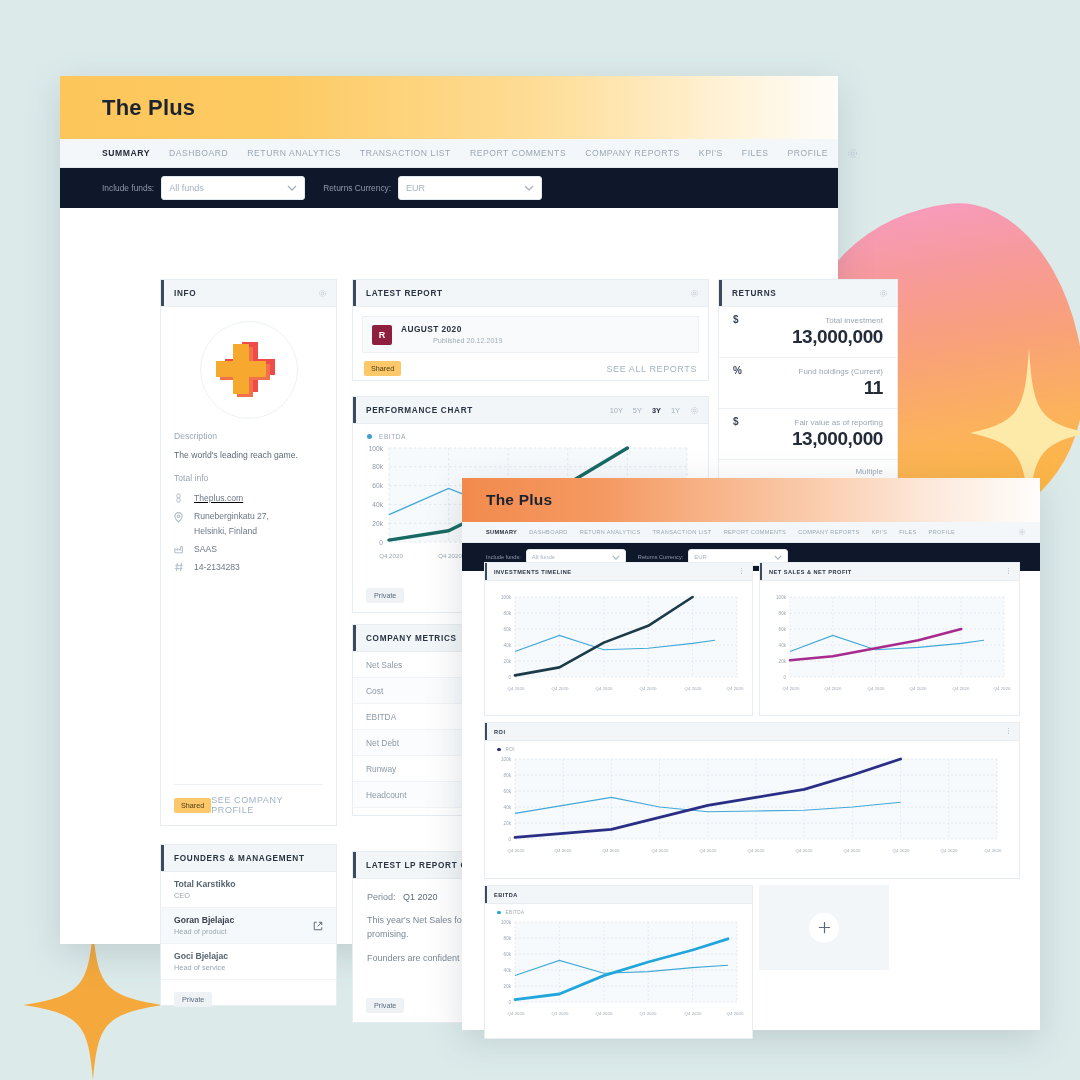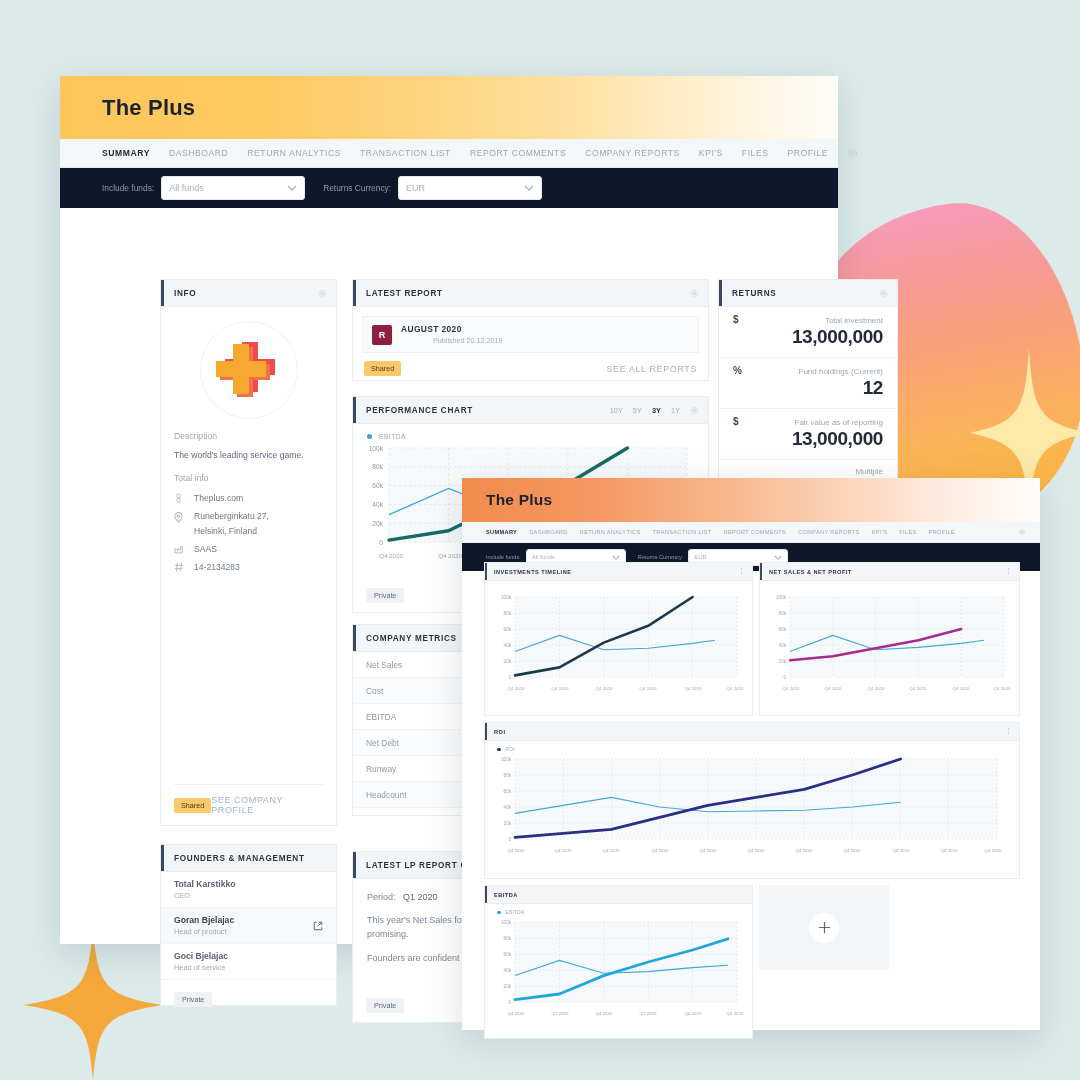--- a/index.html
+++ b/index.html
@@ -139,24 +139,24 @@
     <div style="margin:14px auto 0;width:96px;height:96px;border-radius:50%;border:1px solid #eef2f5;display:flex;align-items:center;justify-content:center;overflow:hidden;">
       <svg width="68" height="68" viewBox="0 0 68 68">
         <path d="M40 4 L62 26 L40 48 L18 26 Z" fill="#ef5350" opacity="0"></path>
         <path d="M27 6 h16 v17 h17 v16 h-17 v17 h-16 v-17 h-17 v-16 h17 z" fill="#ef4b4b"></path>
         <path d="M27 6 h16 v17 h17 v16 h-17 v17 h-16 v-17 h-17 v-16 h17 z" fill="#f2704a" transform="translate(-5,5)"></path>
         <path d="M22 2 h16 v17 h17 v16 h-17 v17 h-16 v-17 h-17 v-16 h17 z" fill="#f6a92e" transform="translate(-4,6)"></path>
       </svg>
     </div>
     <div style="padding:12px 13px 0;">
       <div class="muted" style="font-size:8.6px;margin-bottom:9px;">Description</div>
-      <div style="font-size:8.6px;color:#5e6b7a;margin-bottom:13px;">The world's leading service game.</div>
+      <div style="font-size:8.6px;color:#5e6b7a;margin-bottom:13px;">The world's leading reach game.</div>
       <div class="muted" style="font-size:8.6px;margin-bottom:10px;">Total info</div>
 
-      <div style="display:flex;align-items:center;margin-bottom:8px;">
+      <div style="display:flex;align-items:center;margin-bottom:8px;text-decoration:underline;">
         <span style="width:20px;">
           <svg width="9" height="10" viewBox="0 0 10 12" fill="none" stroke="#b0bcc8" stroke-width="1.2">
               <rect x="3" y="1" width="4" height="5" rx="2"></rect>
               <rect x="3" y="6" width="4" height="5" rx="2"></rect>
             </svg>
         </span>
         <span style="font-size:8.6px;color:#6c7988;">Theplus.com</span>
       </div>
       <div style="display:flex;align-items:flex-start;margin-bottom:3px;">
         <span style="width:20px;padding-top:1px;">
@@ -374,21 +374,21 @@
         <span style="font-size:10px;font-weight:700;color:#3d4a5c;">$</span>
         <span style="margin-left:auto;font-size:8px;color:#9aa7b4;">Total investment</span>
       </div>
       <div style="text-align:right;font-size:19px;font-weight:700;color:#232b38;letter-spacing:-.4px;margin-top:1px;">13,000,000</div>
     </div>
     <div style="padding:7px 14px 9px;border-bottom:1px solid #eef2f5;">
       <div style="display:flex;align-items:baseline;">
         <span style="font-size:10px;font-weight:700;color:#3d4a5c;">%</span>
         <span style="margin-left:auto;font-size:8px;color:#9aa7b4;">Fund holdings (Current)</span>
       </div>
-      <div style="text-align:right;font-size:19px;font-weight:700;color:#232b38;letter-spacing:-.4px;margin-top:1px;">12</div>
+      <div style="text-align:right;font-size:19px;font-weight:700;color:#232b38;letter-spacing:-.4px;margin-top:1px;">11</div>
     </div>
     <div style="padding:7px 14px 9px;border-bottom:1px solid #eef2f5;">
       <div style="display:flex;align-items:baseline;">
         <span style="font-size:10px;font-weight:700;color:#3d4a5c;">$</span>
         <span style="margin-left:auto;font-size:8px;color:#9aa7b4;">Fair value as of reporting</span>
       </div>
       <div style="text-align:right;font-size:19px;font-weight:700;color:#232b38;letter-spacing:-.4px;margin-top:1px;">13,000,000</div>
     </div>
     <div style="padding:7px 14px 9px;">
       <div style="display:flex;align-items:baseline;">

